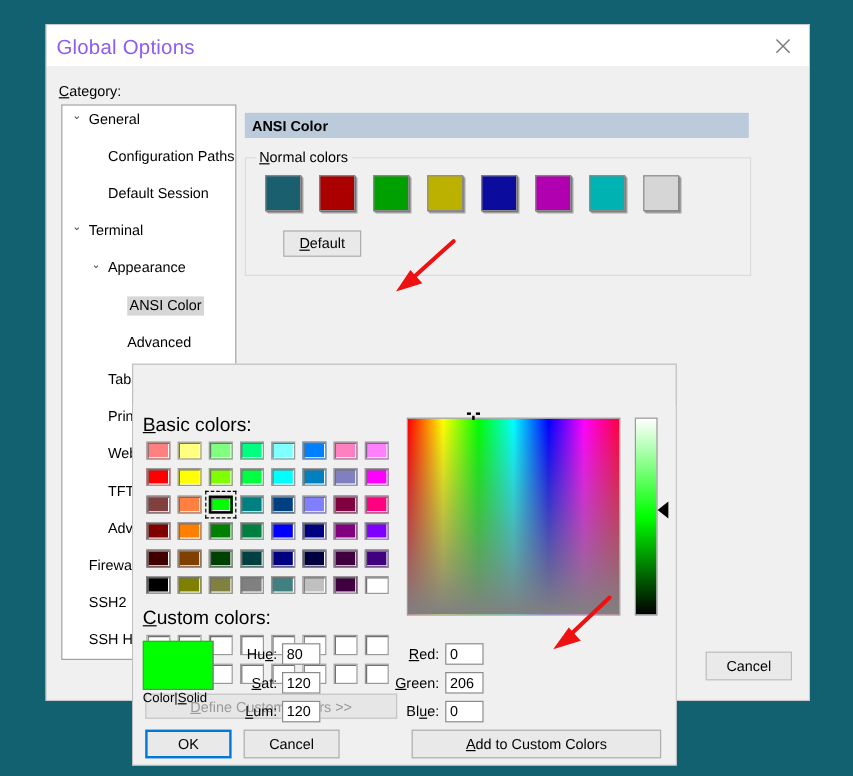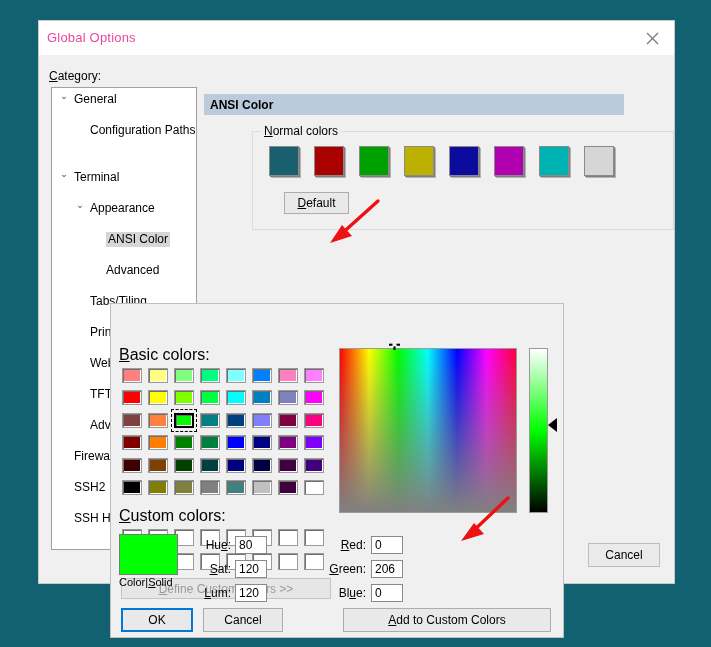--- a/index.html
+++ b/index.html
@@ -17,21 +17,21 @@
     position:absolute;left:38px;top:20px;width:635px;height:562px;
     background:#f0f0f0;
     border:1px solid #c8c8c8;
     box-shadow:0 0 0 0 rgba(0,0,0,0);
   }
   #go-titlebar{
     height:34px;background:#ffffff;position:relative;
     border-bottom:1px solid #f0f0f0;
   }
   #go-title{
-    position:absolute;left:8px;top:9px;font-size:13px;color:#ec4899;
+    position:absolute;left:8px;top:9px;font-size:17px;color:#8b5cf6;
     letter-spacing:.2px;
   }
   #go-close{
     position:absolute;right:0;top:0;width:44px;height:34px;
     display:flex;align-items:center;justify-content:center;
     color:#7a7a7a;font-size:15px;cursor:default;
   }
   #go-body{position:absolute;left:0;top:34px;right:0;bottom:0;background:#f0f0f0;}
 
   .lbl-category{position:absolute;left:10px;top:14px;font-size:12px;}
@@ -165,20 +165,23 @@
     <div class="lbl-category"><span class="ul">C</span><span>ategory:</span></div>
 
     <div id="cat-tree">
         <div class="tree-row" style="top: 4px; position: relative;">
           <span class="chev" style="left: 6px; top: -3px;">⌄</span>
           <span class="txt" style="left: 22px;">General</span>
         </div>
         <div class="tree-row" style="top: 19.5px; position: relative;">
           <span class="txt" style="left: 38px;">Configuration Paths</span>
         </div>
+        <div class="tree-row" style="top: 35px; position: relative;">
+          <span class="txt" style="left: 38px;">Default Session</span>
+        </div>
         <div class="tree-row" style="top: 50.5px; position: relative;">
           <span class="chev" style="left: 6px; top: -3px;">⌄</span>
           <span class="txt" style="left: 22px;">Terminal</span>
         </div>
         <div class="tree-row" style="top: 66px; position: relative;">
           <span class="chev" style="left: 22px; top: -3px;">⌄</span>
           <span class="txt" style="left: 38px;">Appearance</span>
         </div>
         <div class="tree-row sel" style="top: 81.5px; position: relative;">
           <span class="txt" style="left: 54px;">ANSI Color</span>
@@ -207,21 +210,21 @@
         <div class="tree-row" style="top: 205.5px; position: relative;">
           <span class="txt" style="left: 22px;">SSH2</span>
         </div>
         <div class="tree-row" style="top: 221px; position: relative;">
           <span class="txt" style="left: 22px;">SSH Host Keys</span>
         </div>
       </div>
 
     <div id="ansi-header">ANSI Color</div>
 
-    <div class="groupbox" style="left:165px;top:76px;width:420px;height:97px;margin-left:48px;">
+    <div class="groupbox" style="left:165px;top:76px;width:420px;height:97px;">
       <div class="gtitle"><span class="ul">N</span><span>ormal colors</span></div>
       <div class="swatch-row" id="normal-swatches" style="top:14px;">
           <div class="swatch" style="background: rgb(26, 95, 110);"></div>
           <div class="swatch" style="background: rgb(170, 0, 0);"></div>
           <div class="swatch" style="background: rgb(0, 160, 0);"></div>
           <div class="swatch" style="background: rgb(189, 177, 0);"></div>
           <div class="swatch" style="background: rgb(11, 11, 158);"></div>
           <div class="swatch" style="background: rgb(176, 0, 176);"></div>
           <div class="swatch" style="background: rgb(0, 179, 179);"></div>
           <div class="swatch" style="background: rgb(214, 214, 214);"></div>

